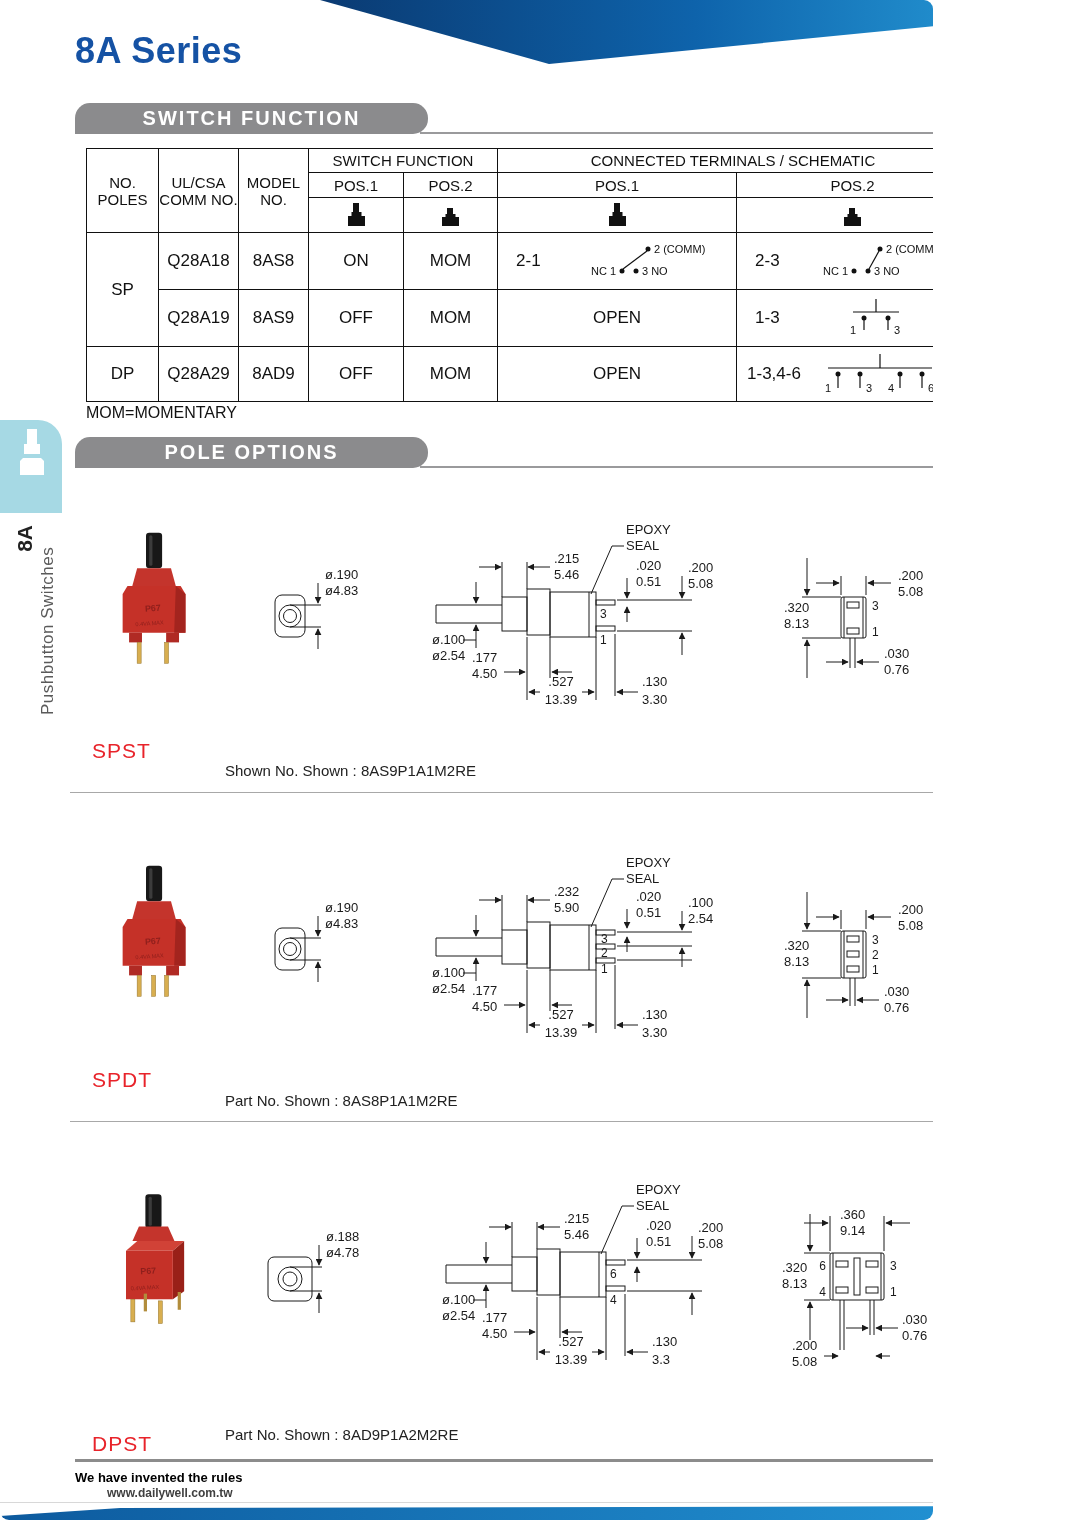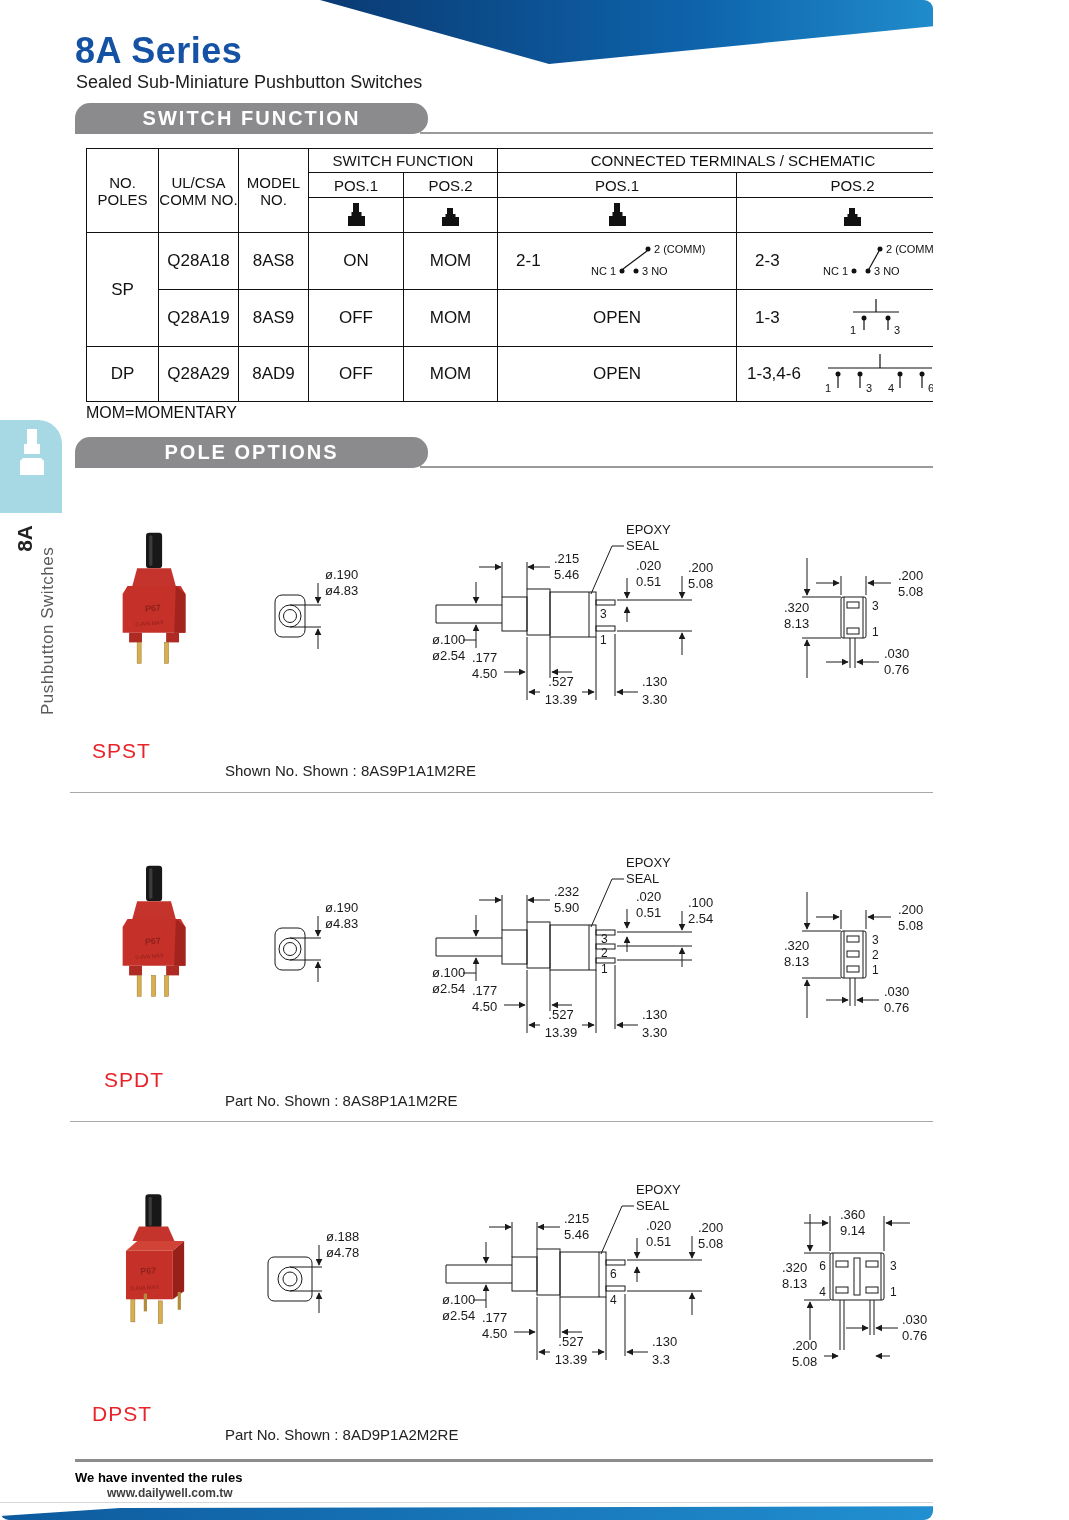--- a/index.html
+++ b/index.html
@@ -57,21 +57,20 @@
       <linearGradient id="bgrad" x1="0" y1="0" x2="1" y2="0">
         <stop offset="0" stop-color="#0a3a72"></stop>
         <stop offset="0.5" stop-color="#0e63ab"></stop>
         <stop offset="1" stop-color="#2aa2dd"></stop>
       </linearGradient>
     </defs>
     <polygon points="320,0 1069,0 1069,13 549,64" fill="url(#bgrad)"></polygon>
   </svg>
 
   <div class="abs title" style="left:75px;top:30px">8A Series</div>
-  <div class="abs subtitle" style="left:76px;top:72px">Sealed Sub-Miniature Pushbutton Switches</div>
 
   <div class="abs secline" style="left:420px;top:132px;width:624px"></div>
   <div class="abs secbar" style="left:75px;top:103px">SWITCH FUNCTION</div>
 
   <table class="ft abs" style="left:86px;top:148px;width:882px">
     <colgroup>
       <col style="width:72px">
         <col style="width:80px">
         <col style="width:70px">
       <col style="width:95px">
@@ -426,21 +425,21 @@
       <text class="dim" x="4" y="88">8.13</text>
       <line class="ln" x1="36" y1="39" x2="59" y2="39" marker-end="url(#arr)"></line>
       <line class="ln" x1="111" y1="39" x2="88" y2="39" marker-end="url(#arr)"></line>
       <text class="dim" x="118" y="36">.200</text>
       <text class="dim" x="118" y="52">5.08</text>
       <line class="ln" x1="46" y1="122" x2="68" y2="122" marker-end="url(#arr)"></line>
       <line class="ln" x1="99" y1="122" x2="77" y2="122" marker-end="url(#arr)"></line>
       <text class="dim" x="104" y="118">.030</text>
       <text class="dim" x="104" y="134">0.76</text>
     </svg>
-    <div class="abs secname" style="left:104px;top:1068px">SPDT</div>
+    <div class="abs secname" style="left:92px;top:1068px">SPDT</div>
     <div class="abs partno" style="left:225px;top:1092px">Part No. Shown : 8AS8P1A1M2RE</div>
     <div class="abs divider" style="left:70px;top:1121px;width:970px"></div>
   </div>
 
   <div>
     <svg class="abs" style="left:105px;top:1190px" width="105" height="162" viewBox="0 0 130 200">
       <rect x="50" y="5" width="20" height="42" rx="4" fill="#181818"></rect>
       <rect x="54" y="8" width="4" height="36" rx="2" fill="#3c3c3c"></rect>
       <path d="M42 45 H78 L86 63 H34 Z" fill="#c4342c"></path>
       <polygon points="26,75 40,63 98,63 84,75" fill="#d14237"></polygon>
@@ -541,21 +540,21 @@
       <text class="dim" x="2" y="88">8.13</text>
       <line class="ln" x1="66" y1="128" x2="88" y2="128" marker-end="url(#arr)"></line>
       <line class="ln" x1="118" y1="128" x2="96" y2="128" marker-end="url(#arr)"></line>
       <text class="dim" x="122" y="124">.030</text>
       <text class="dim" x="122" y="140">0.76</text>
       <line class="ln" x1="44" y1="156" x2="58" y2="156" marker-end="url(#arr)"></line>
       <line class="ln" x1="110" y1="156" x2="96" y2="156" marker-end="url(#arr)"></line>
       <text class="dim" x="12" y="150">.200</text>
       <text class="dim" x="12" y="166">5.08</text>
     </svg>
-    <div class="abs secname" style="left:92px;top:1402px">DPST</div>
+    <div class="abs secname" style="left:92px;top:1432px">DPST</div>
     <div class="abs partno" style="left:225px;top:1426px">Part No. Shown : 8AD9P1A2M2RE</div>
   </div>
 
   <div class="abs frameline" style="left:1044px;top:100px;width:1px;height:1402px"></div>
   <div class="abs frameline" style="left:1066px;top:100px;width:1px;height:1402px"></div>
 
   <div class="abs fdivider" style="left:75px;top:1459px;width:965px"></div>
   <div class="abs slogan" style="left:75px;top:1470px">We have invented the rules</div>
   <div class="abs website" style="left:75px;top:1486px">www.dailywell.com.tw</div>
   <div class="abs frameline" style="left:0;top:1502px;width:1069px;height:1px"></div>

